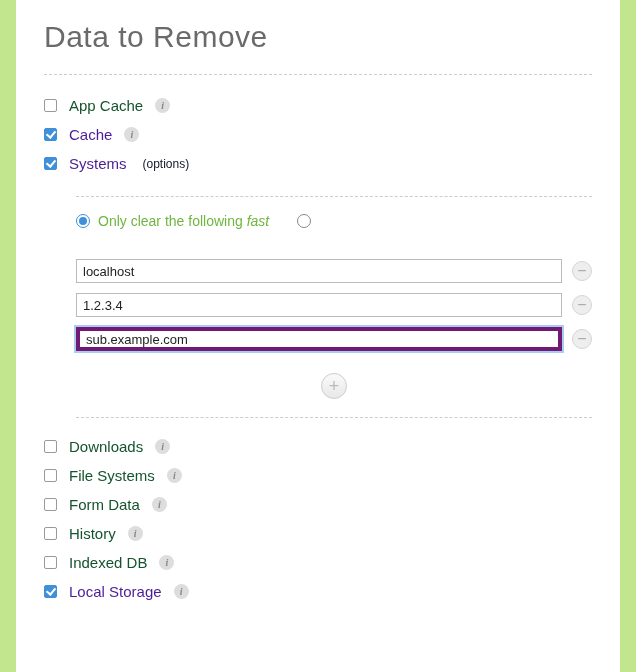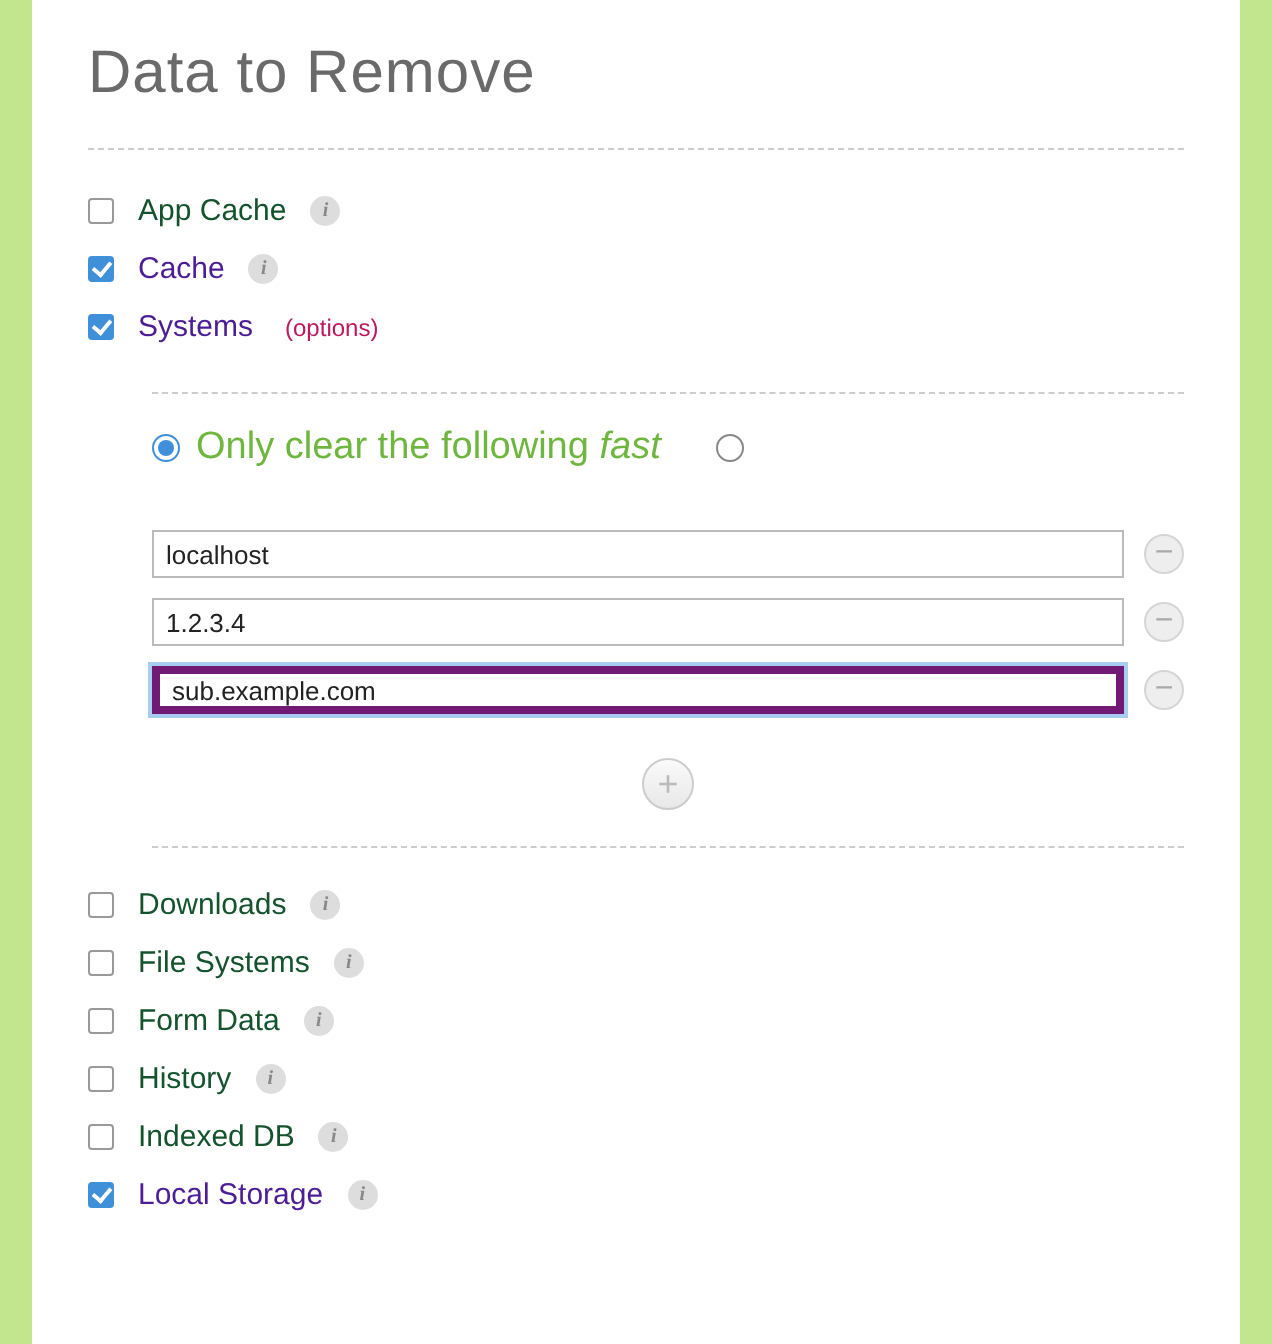--- a/index.html
+++ b/index.html
@@ -8,27 +8,27 @@
 h1 { font-size: 30px; font-weight: 300; color: #6a6a6a; margin-bottom: 20px; letter-spacing: 0.5px; }
 hr.dashed { border: none; border-top: 1px dashed #ccc; margin: 10px 0 16px; }
 hr.inner { border: none; border-top: 1px dashed #ccc; margin: 18px 0 14px; }
 .row { display: flex; align-items: center; gap: 12px; padding: 6px 0; }
 .chk { width: 13px; height: 13px; border: 1px solid #999; border-radius: 2px; background: #fff; flex-shrink: 0; position: relative; cursor: pointer; }
 .chk.on { background: #3f8fd9; border-color: #3f8fd9; }
 .chk.on::after { content: ""; position: absolute; left: 3px; top: 0px; width: 4px; height: 7px; border: solid #fff; border-width: 0 2px 2px 0; transform: rotate(40deg); }
 .lbl { font-size: 15px; color: #14532d; }
 .lbl.active { color: #4c1d95; font-weight: 500; }
 .info { width: 15px; height: 15px; border-radius: 50%; background: #ddd; display: inline-flex; align-items: center; justify-content: center; font-size: 10px; font-weight: bold; color: #888; font-style: italic; font-family: serif; cursor: pointer; }
-.opts { font-size: 12px; color: #be185d; margin-left: 4px; }
+.opts { font-size: 12px; color: #0f172a; margin-left: 4px; }
 .sub { margin-left: 32px; }
 .radio-row { display: flex; align-items: center; gap: 8px; padding: 2px 0 8px; }
 .radio { width: 14px; height: 14px; border: 1px solid #888; border-radius: 50%; background: #fff; position: relative; cursor: pointer; flex-shrink: 0; }
 .radio.on { border-color: #3f8fd9; }
 .radio.on::after { content: ""; position: absolute; inset: 2px; background: #3f8fd9; border-radius: 50%; }
-.radio-lbl { font-size: 19px; color: #333; }
+.radio-lbl { font-size: 14px; color: #333; }
 .radio-lbl.active { color: #6fb63f; }
 .em { font-style: italic; font-weight: 300; }
 .input-wrap { margin: 22px 0 0; }
 .in-row { display: flex; align-items: center; gap: 10px; margin-bottom: 10px; }
 .txtin { flex: 1; height: 24px; padding: 2px 6px; border: 1px solid #bbb; font-size: 13px; color: #222; font-family: inherit; }
 .txtin.focused { border: 4px solid #701a75; outline: 2px solid #a8cdf0; outline-offset: 0; }
 .circ-btn { width: 20px; height: 20px; border-radius: 50%; background: #eee; border: 1px solid #d5d5d5; display: flex; align-items: center; justify-content: center; font-size: 16px; color: #aaa; cursor: pointer; flex-shrink: 0; line-height: 1; }
 .add-wrap { display: flex; justify-content: center; margin: 22px 0 10px; }
 .add-btn { width: 26px; height: 26px; border-radius: 50%; background: linear-gradient(#fafafa,#e8e8e8); border: 1px solid #ccc; display: flex; align-items: center; justify-content: center; color: #bbb; font-size: 18px; cursor: pointer; }
 </style>

